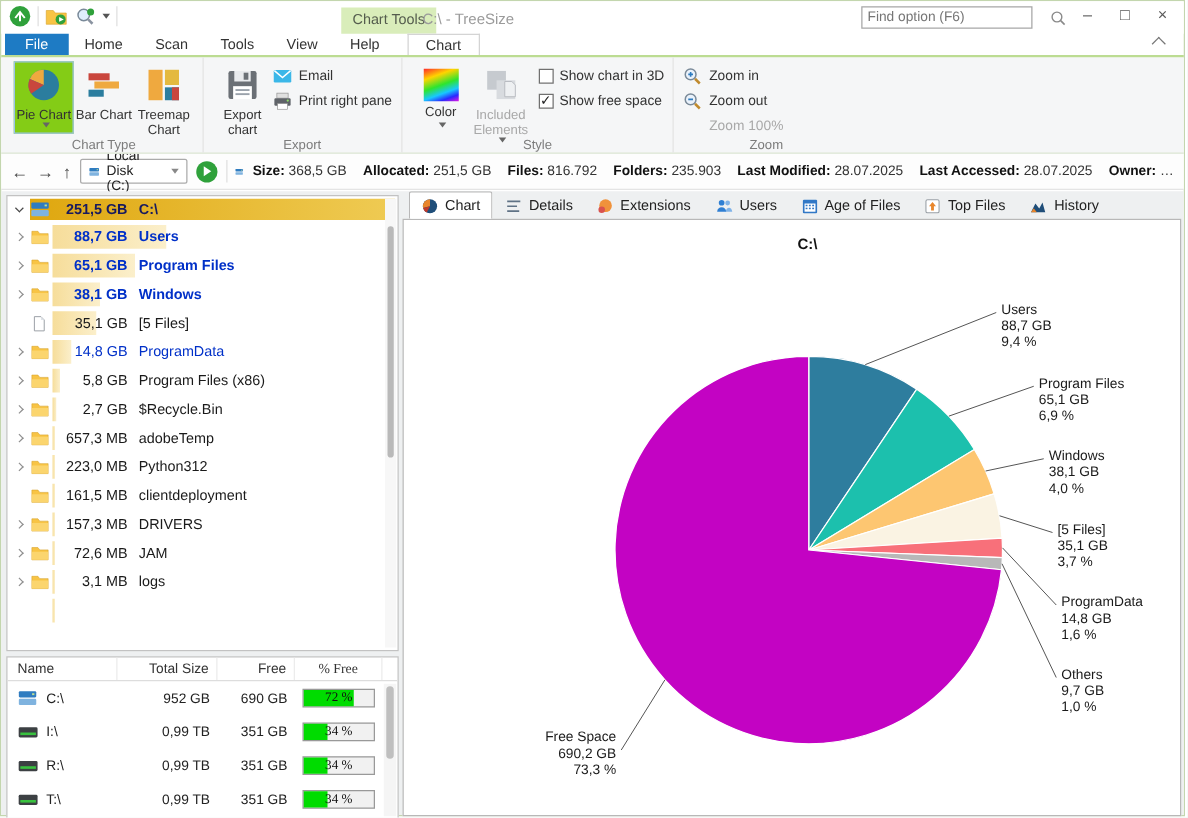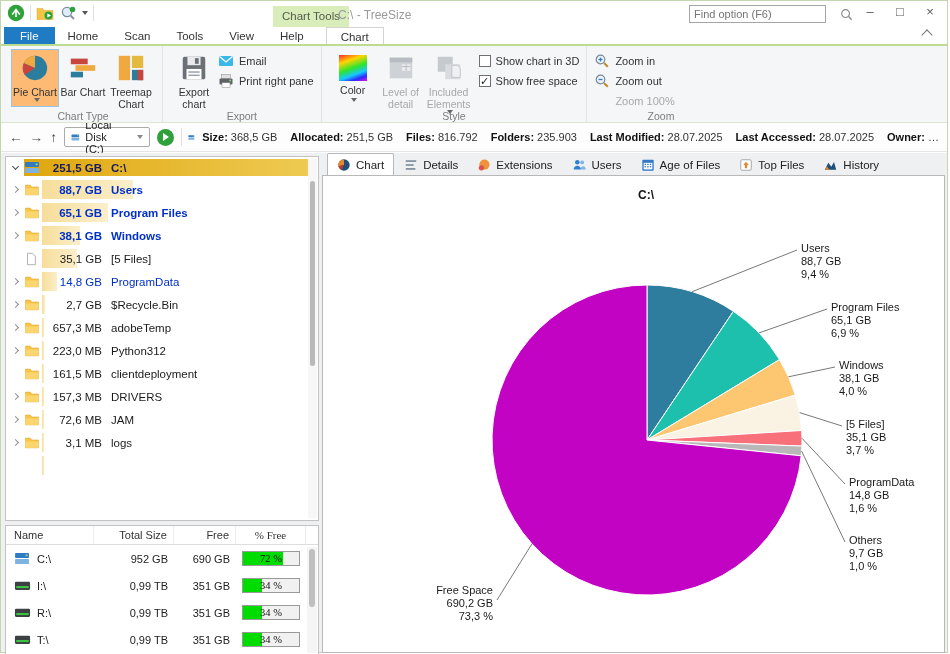--- a/index.html
+++ b/index.html
@@ -28,21 +28,21 @@
   .rtab.ctx-active { margin-left:9px; background:#fff; border:1px solid #d4d4d4; border-bottom:none; padding:1px 14px 0; }
   .ribbon-collapse { position:absolute; right:16px; top:4px; width:8px; height:8px; border-top:1.5px solid #777; border-left:1.5px solid #777; transform:rotate(45deg); }
 
   
   .ribbon { position:relative; height:77px; background:#f5f6f7; border-bottom:1px solid #dde6d4; display:flex; padding-left:3px; }
   .rgroup { position:relative; padding:3px 7px 13px; display:flex; align-items:flex-start; }
   .rgroup + .rgroup { border-left:1px solid #e3e3e3; }
   .glabel { position:absolute; bottom:0; left:0; right:0; text-align:center; font-size:10.5px; color:#7c7c7c; }
   .bigbtn { width:48px; min-height:58px; display:flex; flex-direction:column; align-items:center; padding-top:3px; font-size:10.5px; color:#333; text-align:center; line-height:12px; border:1px solid transparent; }
   .bigbtn .bicon { width:30px; height:30px; margin-bottom:3px; }
-  .bigbtn.selected { background:#fdba74; border:1px solid #9ac3e8; }
+  .bigbtn.selected { background:#84cc16; border:1px solid #9ac3e8; }
   .bigbtn.disabled { color:#a8a8a8; }
   .smallcol { display:flex; flex-direction:column; justify-content:flex-start; margin-top:2px; }
   .srow { display:flex; align-items:center; height:20px; gap:5px; font-size:11px; color:#333; white-space:nowrap; }
   .srow.disabled { color:#a8a8a8; }
   .srow svg { flex:0 0 auto; }
   .cb { width:12px; height:12px; border:1px solid #707070; background:#fff; font-size:11px; line-height:11px; text-align:center; color:#222; flex:0 0 auto; }
   .caret-sm { width:0; height:0; border-left:3px solid transparent; border-right:3px solid transparent; border-top:4px solid #666; display:inline-block; margin-left:3px; vertical-align:1px; }
   .rainbow { width:28px; height:26px; margin:2px 0 3px; background:linear-gradient(160deg,#ff2a2a 0%,#ffd400 25%,#2ee52e 50%,#18c8ff 70%,#2a2aff 85%,#e316e3 100%); }
   .indent21 { margin-left:21px; }
 
@@ -234,30 +234,20 @@
     </div>
 
     <div class="rgroup">
       <div class="bigbtn">
         <span class="rainbow"></span>
         <span>Color</span>
         <span class="caret-sm" style="margin-top:2px"></span>
       </div>
       <div class="bigbtn disabled">
         <span class="bicon"><svg width="30" height="30" viewBox="0 0 32 32">
-              <rect x="4" y="5" width="24" height="22" fill="#ced2d7"></rect>
-              <rect x="4" y="5" width="24" height="5" fill="#b7bcc2"></rect>
-              <rect x="17" y="12" width="9" height="7" fill="#e9ebee"></rect>
-              <line x1="17" y1="14.5" x2="26" y2="14.5" stroke="#b7bcc2"></line>
-              <line x1="21.5" y1="12" x2="21.5" y2="19" stroke="#b7bcc2"></line>
-            </svg></span>
-        <span>Level of detail</span>
-      </div>
-      <div class="bigbtn disabled">
-        <span class="bicon"><svg width="30" height="30" viewBox="0 0 32 32">
               <rect x="4" y="4" width="16" height="16" fill="#c6cacf"></rect>
               <rect x="12" y="12" width="16" height="16" fill="#d8dbdf"></rect>
               <path d="M19 13h6l3 3v10h-9z" fill="#eef0f2" stroke="#b6babf" stroke-width="0.8"></path>
             </svg></span>
         <span>Included Elements</span>
           <span class="caret-sm"></span>
       </div>
       <div class="smallcol" style="margin-left:6px">
         <div class="srow">
           <span class="cb" id="cb3d"></span>
@@ -420,20 +410,36 @@
                 <i></i>
               </span>
               <span class="ticon">
                 <svg width="16" height="13" viewBox="0 0 16 14">
                   <path d="M1 2.2h5.2l1.6 2H15v8.6H1z" fill="#f8c445" stroke="#d7a32c" stroke-width="0.5"></path>
                   <path d="M1 5.8h14v7H1z" fill="#fbd56e"></path>
                 </svg>
               </span>
               <span class="tsize">14,8 GB</span>
               <span class="tname">ProgramData</span>
+            </div>
+          </div>
+          <div class="trow t-normal">
+            <div class="tbar" style="width: 6.3px;"></div>
+            <div class="tcell">
+              <span class="chev">
+                <i></i>
+              </span>
+              <span class="ticon">
+                <svg width="16" height="13" viewBox="0 0 16 14">
+                  <path d="M1 2.2h5.2l1.6 2H15v8.6H1z" fill="#f8c445" stroke="#d7a32c" stroke-width="0.5"></path>
+                  <path d="M1 5.8h14v7H1z" fill="#fbd56e"></path>
+                </svg>
+              </span>
+              <span class="tsize">5,8 GB</span>
+              <span class="tname">Program Files (x86)</span>
             </div>
           </div>
           <div class="trow t-normal">
             <div class="tbar" style="width: 3.024px;"></div>
             <div class="tcell">
               <span class="chev">
                 <i></i>
               </span>
               <span class="ticon">
                 <svg width="16" height="13" viewBox="0 0 16 14">

